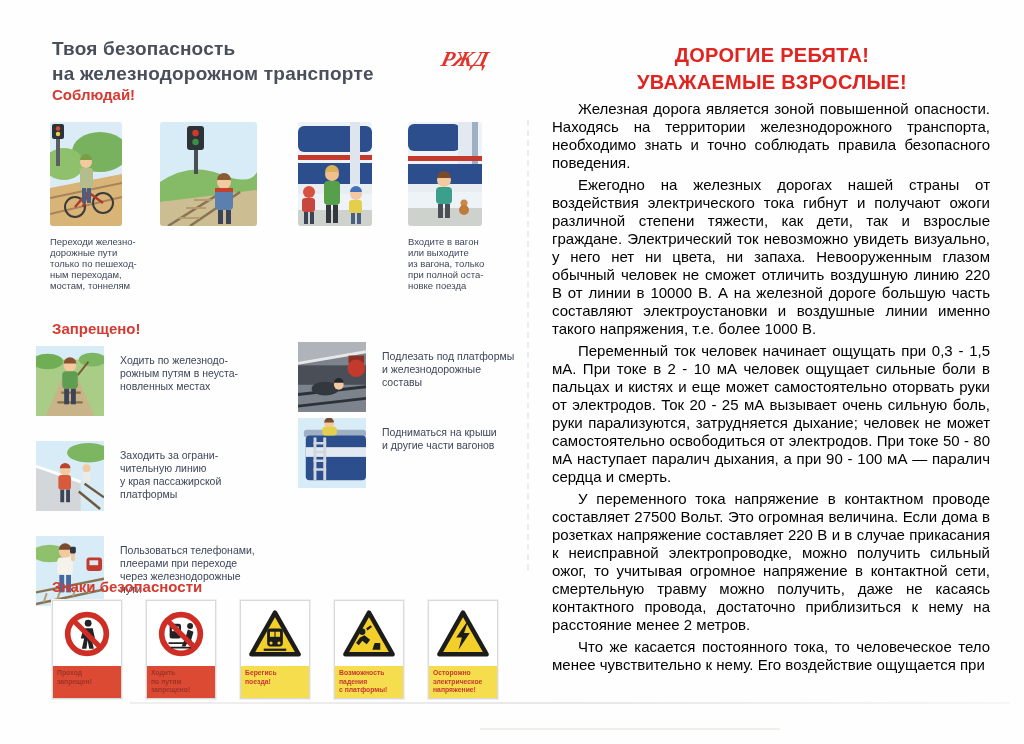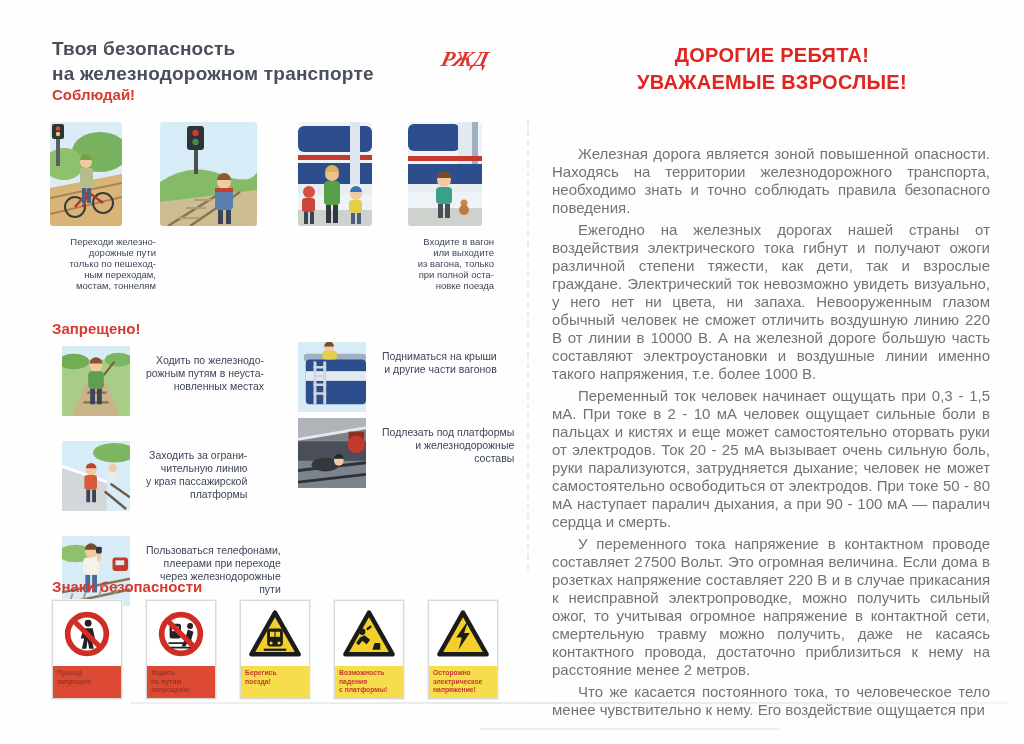--- a/index.html
+++ b/index.html
@@ -12,21 +12,21 @@
   .lp-title{position:absolute;left:52px;top:36px;font-size:19px;font-weight:bold;
             color:#484e5a;line-height:1.32;letter-spacing:.2px;}
   .lp-logo{position:absolute;left:436px;top:44px;width:56px;height:30px;}
   .sec-head{position:absolute;font-size:15px;font-weight:bold;color:#d53a30;}
   .h-obey{left:52px;top:86px;}
   .h-forbid{left:52px;top:320px;}
   .h-signs{left:52px;top:578px;}
 
   .obey-col{position:absolute;top:122px;}
   .obey-col .pic{display:block;border-radius:3px;}
-  .caption{font-size:9.5px;line-height:11px;color:#3d4659;margin-top:10px;text-align:right;}
+  .caption{font-size:9.5px;line-height:11px;color:#3d4659;margin-top:10px;}
 
   .forbid-col{position:absolute;display:flex;flex-direction:column;gap:4px;}
   .forbid-item{display:flex;align-items:flex-start;height:72px;}
   .forbid-item .pic{flex:0 0 68px;}
   .forbid-item .caption{margin:8px 0 0 16px;font-size:10.5px;line-height:13px;}
 
   .signs-row{position:absolute;left:52px;top:600px;display:flex;gap:24px;}
   .sign-card{width:68px;height:97px;background:#fff;border:1px solid #d9d9d9;
              box-shadow:0 0 0 1px #f0f0f0;display:flex;flex-direction:column;}
   .sign-icon{flex:1;display:flex;align-items:center;justify-content:center;}
@@ -39,22 +39,22 @@
           border-left:2px dashed #e3eaf3;opacity:.8;}
   .edge-bottom{position:absolute;left:130px;top:702px;width:880px;height:2px;
                background:linear-gradient(90deg,#ececec,#e2e2e2,#f4f4f4);opacity:.8;}
   .edge-shadow{position:absolute;left:480px;top:728px;width:300px;height:2px;
                background:#f1efec;}
 
   
   .rp-title{position:absolute;left:552px;top:42px;width:440px;text-align:center;
             font-size:20px;font-weight:bold;color:#e0241f;line-height:1.35;
             letter-spacing:.3px;}
-  .rp-body{position:absolute;left:552px;top:100px;width:438px;color:#737373;
-           font-size:15px;line-height:18px;text-align:justify;margin-top:45px;}
+  .rp-body{position:absolute;left:552px;top:100px;width:438px;color:#000000;
+           font-size:15px;line-height:18px;text-align:justify;}
   .rp-body p{margin:0 0 4px 0;text-indent:26px;}
 </style>
 </head>
 <body>
 
 <div class="spread">
 
   <div>
 
     <div class="lp-title pre">Твоя безопасность
@@ -165,21 +165,21 @@
       </svg>
       <div class="caption pre">Входите в вагон
 или выходите
 из вагона, только
 при полной оста-
 новке поезда</div>
     </div>
 
     <div class="sec-head h-forbid">Запрещено!</div>
 
-    <div class="forbid-col" style="left:62px;top:346px;width:238px;gap:23px;">
+    <div class="forbid-col" style="left:36px;top:346px;width:238px;gap:23px;">
       <div class="forbid-item">
         <svg class="pic" viewBox="0 0 70 72" width="68" height="70">
           <rect width="70" height="72" fill="#a9cc87"></rect>
           <rect width="70" height="14" fill="#d8ecf7"></rect>
           <ellipse cx="12" cy="16" rx="16" ry="8" fill="#6fae54"></ellipse>
           <ellipse cx="58" cy="14" rx="14" ry="7" fill="#7db661"></ellipse>
           <path d="M10 72 L30 26 L40 26 L60 72 Z" fill="#c9b489"></path>
           <path d="M22 58 h26 M26 48 h20 M29 40 h14" stroke="#8a6f4a" stroke-width="2.5"></path>
           <line x1="43" y1="30" x2="54" y2="16" stroke="#7a5a36" stroke-width="2"></line>
           <circle cx="35" cy="20" r="6.5" fill="#f3c9a0"></circle>
@@ -233,52 +233,52 @@
         <div class="caption pre">Пользоваться телефонами,
 плеерами при переходе
 через железнодорожные
 пути</div>
       </div>
     </div>
 
     <div class="forbid-col" style="left:298px;top:342px;width:232px;">
       <div class="forbid-item">
         <svg class="pic" viewBox="0 0 70 72" width="68" height="70">
-          <rect width="70" height="72" fill="#d8ecf7"></rect>
-          <rect x="6" y="12" width="64" height="8" rx="3" fill="#9fb0c4"></rect>
-          <rect x="8" y="18" width="62" height="46" rx="4" fill="#2d4e8c"></rect>
-          <rect x="8" y="30" width="62" height="10" fill="#e3e9f0"></rect>
-          <rect x="16" y="20" width="3" height="44" fill="#cfd6de"></rect>
-          <rect x="26" y="20" width="3" height="44" fill="#cfd6de"></rect>
-          <path d="M16 26 h13 M16 35 h13 M16 44 h13 M16 53 h13" stroke="#cfd6de" stroke-width="2.5"></path>
-          <circle cx="32" cy="6" r="5" fill="#f3c9a0"></circle>
-          <path d="M27 4.5 a5 5 0 0 1 10 0 Z" fill="#7a4a2c"></path>
-          <rect x="25" y="9" width="15" height="9" rx="3" fill="#e3cf4b"></rect>
-        </svg>
-        <div class="caption pre">Подниматься на крыши
-и другие части вагонов</div>
-      </div>
-      <div class="forbid-item">
-        <svg class="pic" viewBox="0 0 70 72" width="68" height="70">
           <rect width="70" height="72" fill="#7d838c"></rect>
           <path d="M0 0 L70 0 L70 10 L0 22 Z" fill="#aeb4ba"></path>
           <path d="M0 22 L70 10" stroke="#e8e8e8" stroke-width="3"></path>
           <rect x="0" y="24" width="70" height="20" fill="#4a4f57"></rect>
           <rect x="52" y="14" width="16" height="8" fill="#8d2f24"></rect>
           <circle cx="60" cy="27" r="9" fill="#c23a2e"></circle>
           <path d="M0 54 L70 46" stroke="#2e3238" stroke-width="3"></path>
           <path d="M0 66 L70 58" stroke="#2e3238" stroke-width="3"></path>
           <ellipse cx="28" cy="48" rx="14" ry="7" fill="#33383f"></ellipse>
           <circle cx="42" cy="44" r="5" fill="#f3c9a0"></circle>
           <path d="M37 42 a5 5 0 0 1 10 0 Z" fill="#23272c"></path>
         </svg>
         <div class="caption pre">Подлезать под платформы
 и железнодорожные
 составы</div>
       </div>
+      <div class="forbid-item">
+        <svg class="pic" viewBox="0 0 70 72" width="68" height="70">
+          <rect width="70" height="72" fill="#d8ecf7"></rect>
+          <rect x="6" y="12" width="64" height="8" rx="3" fill="#9fb0c4"></rect>
+          <rect x="8" y="18" width="62" height="46" rx="4" fill="#2d4e8c"></rect>
+          <rect x="8" y="30" width="62" height="10" fill="#e3e9f0"></rect>
+          <rect x="16" y="20" width="3" height="44" fill="#cfd6de"></rect>
+          <rect x="26" y="20" width="3" height="44" fill="#cfd6de"></rect>
+          <path d="M16 26 h13 M16 35 h13 M16 44 h13 M16 53 h13" stroke="#cfd6de" stroke-width="2.5"></path>
+          <circle cx="32" cy="6" r="5" fill="#f3c9a0"></circle>
+          <path d="M27 4.5 a5 5 0 0 1 10 0 Z" fill="#7a4a2c"></path>
+          <rect x="25" y="9" width="15" height="9" rx="3" fill="#e3cf4b"></rect>
+        </svg>
+        <div class="caption pre">Подниматься на крыши
+и другие части вагонов</div>
+      </div>
     </div>
 
     <div class="sec-head h-signs">Знаки безопасности</div>
 
     <div class="signs-row">
 
       <div class="sign-card">
         <div class="sign-icon">
           <svg viewBox="0 0 44 44" width="50" height="50">
             <circle cx="22" cy="22" r="17" fill="#ffffff" stroke="#cf2e24" stroke-width="5"></circle>

